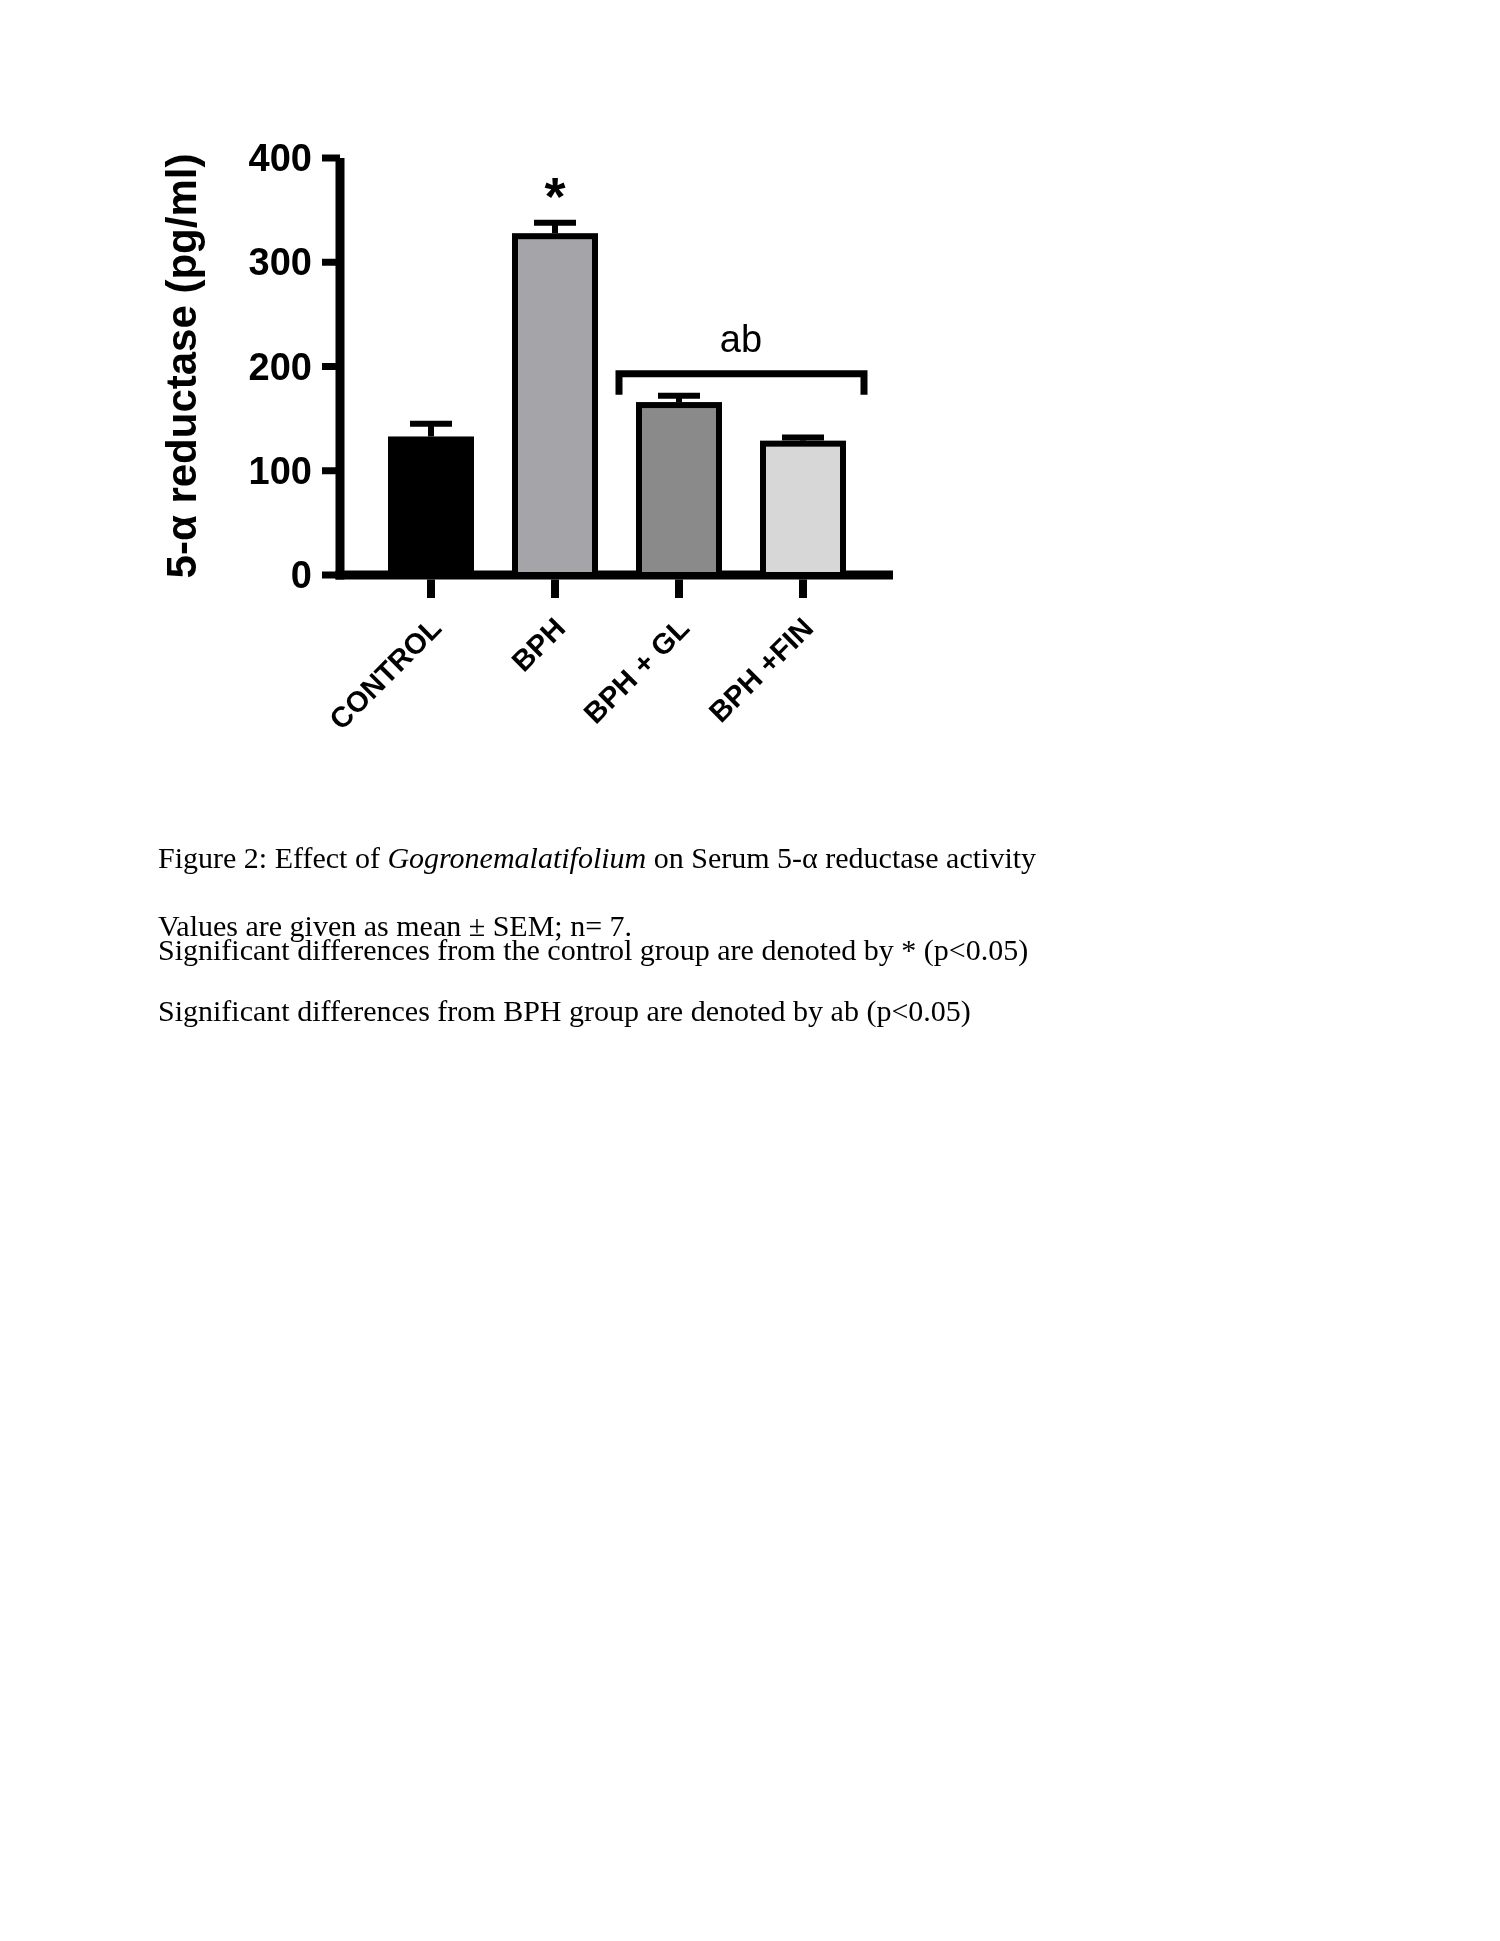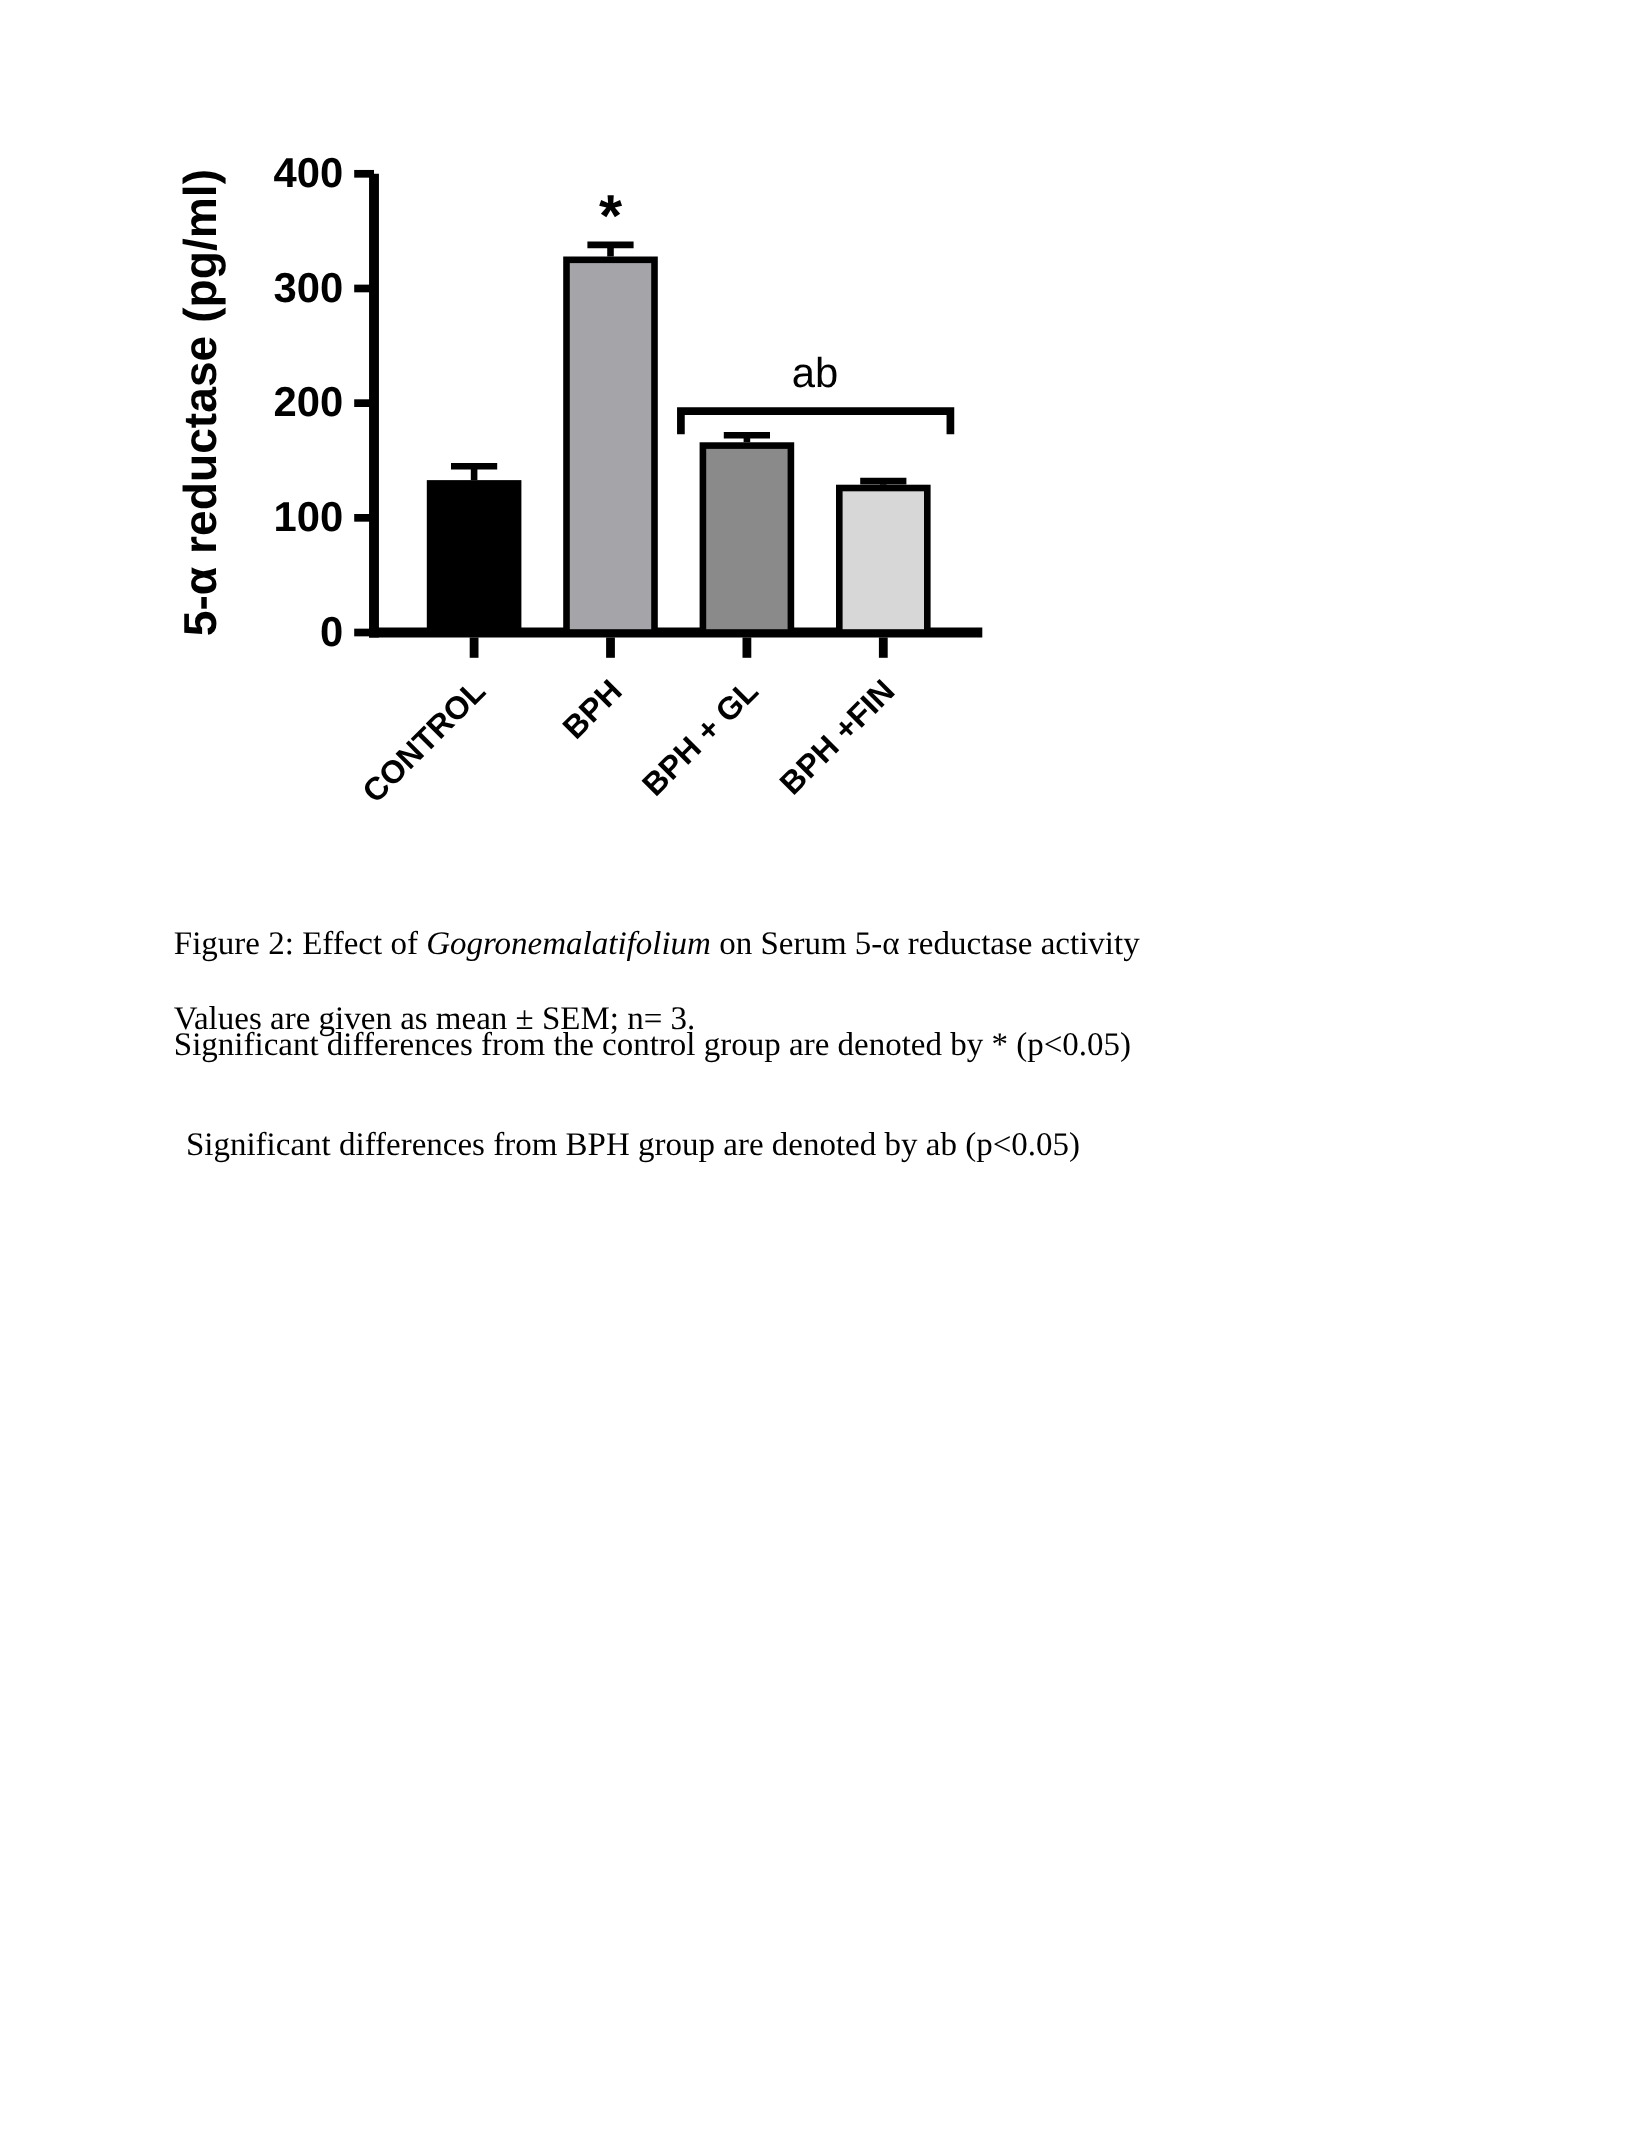--- a/index.html
+++ b/index.html
@@ -22,21 +22,21 @@
     margin: 0;
     font-family: "Liberation Serif", serif;
     font-size: 30px;
     line-height: 36px;
     color: #000000;
     white-space: nowrap;
   }
   #cap1 { top: 840px; }
   #cap2 { top: 908px; }
   #cap3 { top: 932px; }
-  #cap4 { top: 1023px; margin-left: 11px; }
+  #cap4 { top: 993px; }
 </style>
 </head>
 <body>
 
 <div class="page">
 
   <svg id="chart-svg" width="1500" height="810" viewBox="0 0 1500 810">
       <text x="0" y="0" fill="#000000" font-family="&quot;Liberation Sans&quot;, sans-serif" font-size="42" font-weight="bold" text-anchor="middle" transform="translate(196,366) rotate(-90)">5-α reductase (pg/ml)</text>
       <line x1="340" y1="579.5" x2="340" y2="158" stroke="#000000" stroke-width="9"></line>
       <line x1="335.5" y1="575" x2="893" y2="575" stroke="#000000" stroke-width="9"></line>
@@ -70,18 +70,18 @@
       <line x1="782" y1="437.39" x2="824" y2="437.39" stroke="#000000" stroke-width="6"></line>
       <line x1="803" y1="579.5" x2="803" y2="598" stroke="#000000" stroke-width="8"></line>
       <text x="0" y="0" fill="#000000" font-family="&quot;Liberation Sans&quot;, sans-serif" font-size="29" font-weight="bold" text-anchor="end" transform="translate(815,630) rotate(-45)">BPH +FIN</text>
       <text x="555" y="214.635" fill="#000000" font-family="&quot;Liberation Sans&quot;, sans-serif" font-size="54" font-weight="bold" text-anchor="middle">*</text>
       <path d="M 619 394.7975 L 619 373.7975 L 864 373.7975 L 864 394.7975" fill="none" stroke="#000000" stroke-width="7"></path>
       <text x="741" y="351.7975" fill="#000000" font-family="&quot;Liberation Sans&quot;, sans-serif" font-size="38" font-weight="normal" text-anchor="middle">ab</text>
     </svg>
 
   <div class="caption-block">
     <p id="cap1"><span>Figure 2: Effect of </span><i>Gogronemalatifolium</i><span> on Serum 5-α reductase activity</span></p>
-    <p id="cap2">Values are given as mean ± SEM; n= 3.</p>
+    <p id="cap2">Values are given as mean ± SEM; n= 7.</p>
     <p id="cap3">Significant differences from the control group are denoted by * (p&lt;0.05)</p>
     <p id="cap4">Significant differences from BPH group are denoted by ab (p&lt;0.05)</p>
   </div>
 
 </div>
 
 </body></html>

